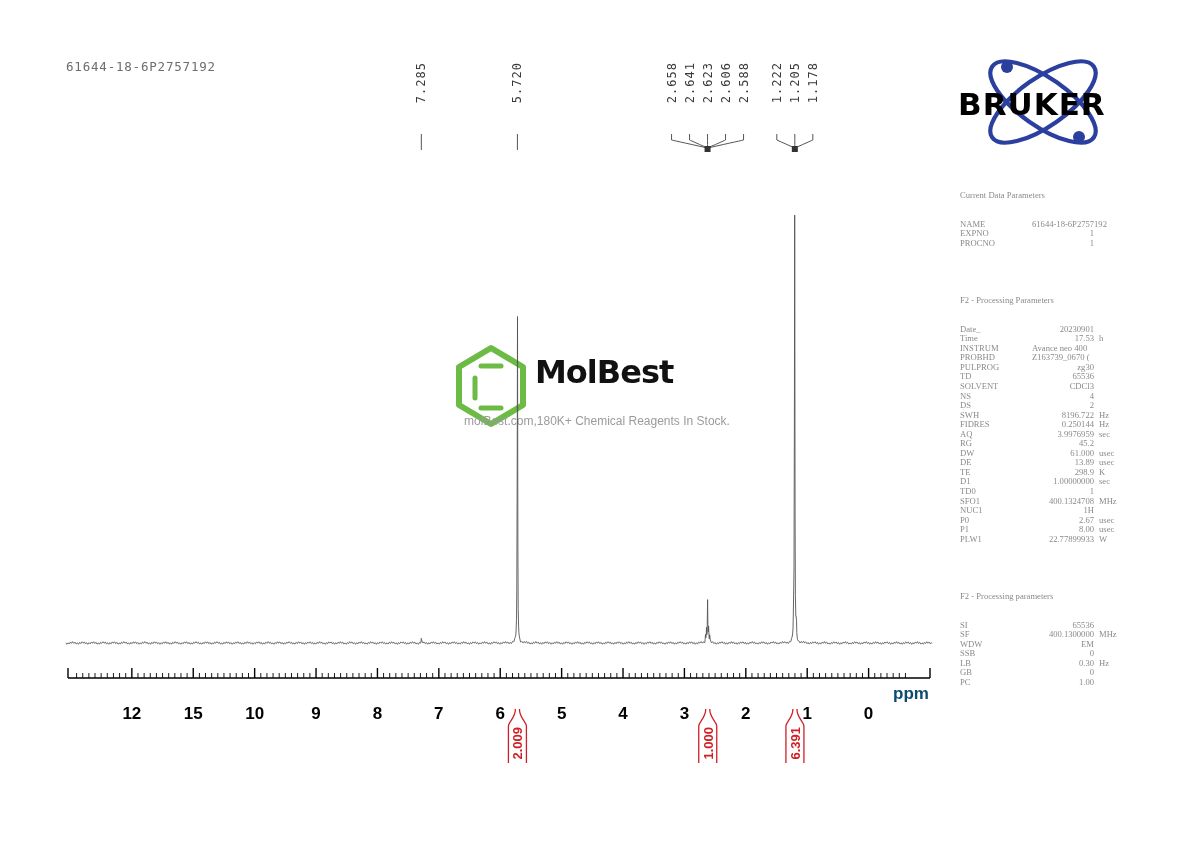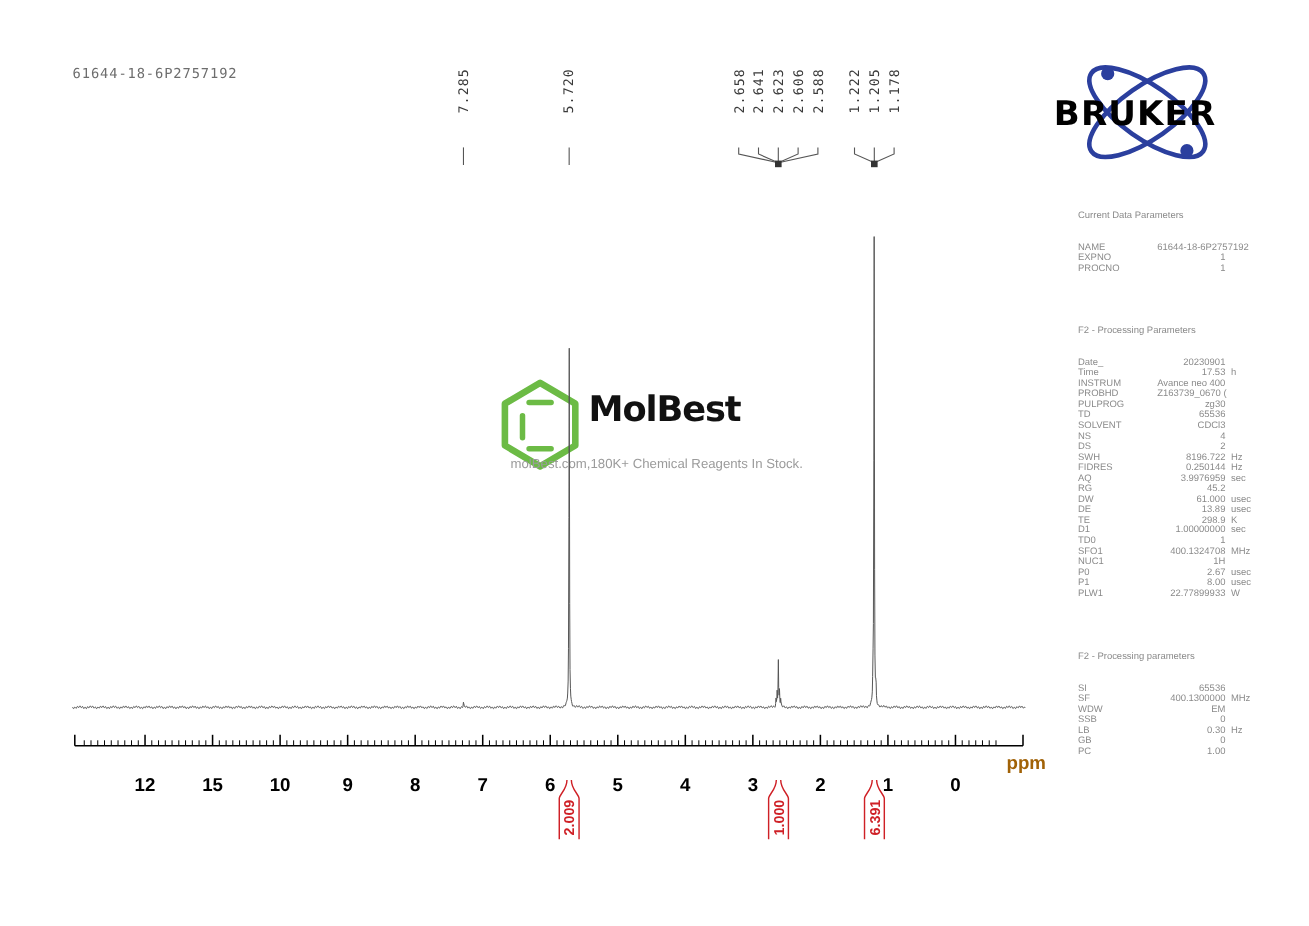--- a/index.html
+++ b/index.html
@@ -16,22 +16,22 @@
      writing-mode:vertical-rl;transform:rotate(180deg);letter-spacing:1px;
      white-space:nowrap;}
 
   
   #bruker-logo{left:958px;top:52px;width:170px;height:100px;}
   #bruker-wordmark{left:958px;top:88px;width:170px;
      font-family:"DejaVu Sans",sans-serif;font-weight:bold;font-size:31px;
      color:#000;letter-spacing:1px;line-height:32px;}
 
   
-  #param-block{left:960px;top:172px;font-family:Liberation Sans, sans-serif;
-     font-size:8.6px;color:#8a8a8a;line-height:9.55px;white-space:pre;margin-left:20px;}
+  #param-block{left:960px;top:172px;font-family:Liberation Serif, serif;
+     font-size:8.6px;color:#8a8a8a;line-height:9.55px;white-space:pre;}
   #param-block .sec-head{color:#8a8a8a;}
   .prow{display:block;}
   .pk{display:inline-block;width:72px;}
   .pv{display:inline-block;width:62px;text-align:right;}
   .pu{display:inline-block;padding-left:5px;}
   .pfree{display:inline-block;}
 
   
   #watermark{left:447px;top:342px;width:300px;height:90px;}
   #wm-text{position:absolute;left:88px;top:2px;font-family:"DejaVu Sans",sans-serif;
@@ -40,21 +40,21 @@
      font-family:Liberation Sans, sans-serif;font-size:12px;color:#9b9b9b;
      white-space:nowrap;}
 
   
   #spectrum-plot{left:0;top:0;width:1190px;height:842px;}
 
   
   .axis-num{font-family:"Liberation Sans",sans-serif;font-weight:bold;font-size:17px;
      color:#000;text-align:center;width:40px;margin-top:20px;}
   #axis-unit{font-family:"Liberation Sans",sans-serif;font-weight:bold;font-size:17px;
-     color:#a16207;left:893px;top:684px;margin-left:22px;}
+     color:#0c4a6e;left:893px;top:684px;}
 
   
   .integral-value{font-family:"Liberation Sans",sans-serif;font-weight:bold;
      font-size:13px;color:#cf2026;writing-mode:vertical-rl;transform:rotate(180deg);
      letter-spacing:0px;white-space:nowrap;}
 </style>
 </head>
 <body>
 
 <div class="abs" id="spectrum-title">61644-18-6P2757192</div>

